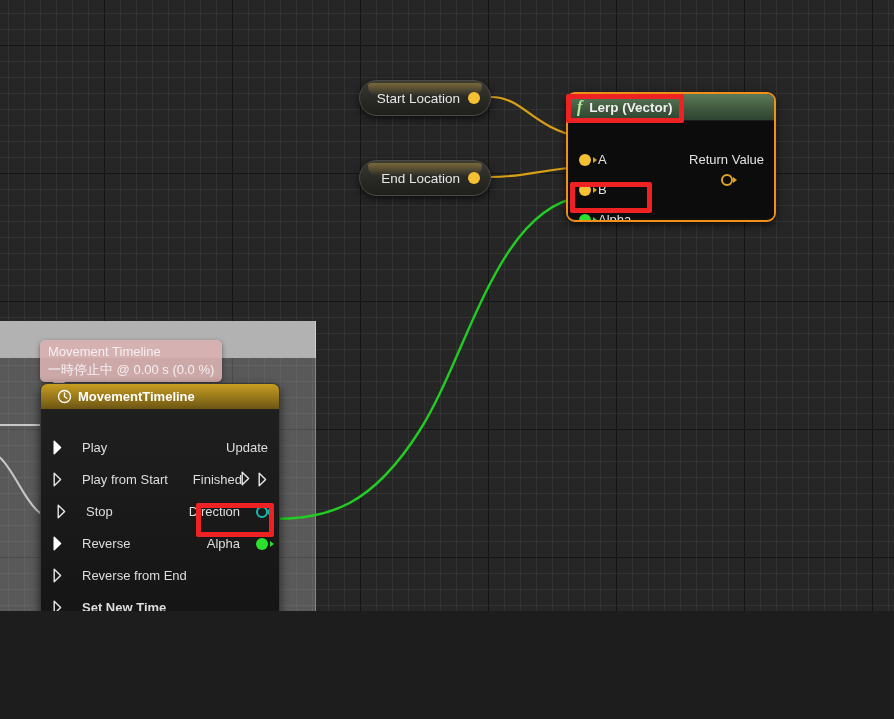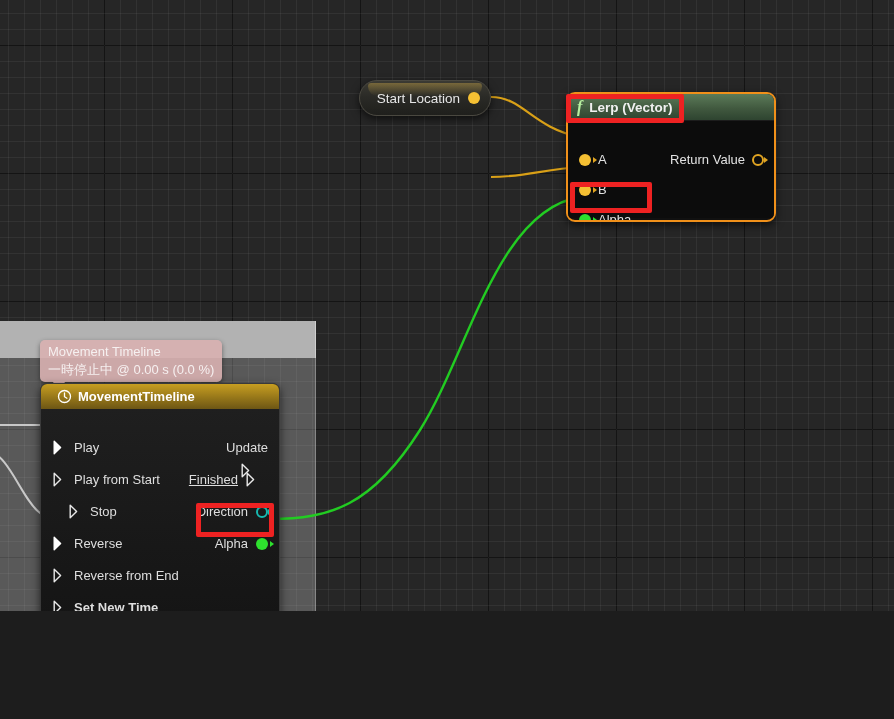--- a/index.html
+++ b/index.html
@@ -195,21 +195,21 @@
   }
   #timeline-node .body {
     position: relative;
     height: 229px;
     background: linear-gradient(180deg, #1f1f1f 0%, #181818 60%, #141414 100%);
   }
   .tl-row {
     position: absolute;
     display: flex;
     align-items: center;
-    gap: 8px;
+    gap: 16px;
     font-size: 13px;
     color: #dedede;
   }
   .tl-row.out {
     flex-direction: row;
     justify-content: flex-end;
   }
   .newtime-box {
     border: 1px solid #7a7a7a;
     background: #1b1b1b;
@@ -272,20 +272,25 @@
     <path d="M -10,425 C 10,425 24,425 55,425" fill="none" stroke="#c8c8c8" stroke-width="2"></path>
     <path d="M -12,452 C 8,452 22,500 40,513 C 48,519 50,521 55,521" fill="none" stroke="#c8c8c8" stroke-width="2"></path>
   </svg>
 
   <div class="node getter" id="start-location" style="left:359px; top:80px; width:132px;">
     <div class="glow"></div>
     <span class="getter-label">Start Location</span>
     <span class="pin-dot filled-yellow"></span>
   </div>
 
+  <div class="node getter" id="end-location" style="left:359px; top:160px; width:132px;">
+    <div class="glow"></div>
+    <span class="getter-label">End Location</span>
+    <span class="pin-dot filled-yellow"></span>
+  </div>
 
   <div class="node" id="lerp-node">
     <div class="hdr">
       <span class="fx">f</span>
       <span class="title">Lerp (Vector)</span>
     </div>
     <div class="body">
 
       <div class="lerp-row" style="left:11px; top:31px;">
         <span class="pin-dot filled-yellow pin-arrow ar-yellow"></span>
@@ -295,21 +300,21 @@
       <div class="lerp-row" style="left:11px; top:61px;">
         <span class="pin-dot filled-yellow pin-arrow ar-yellow"></span>
         <span>B</span>
       </div>
 
       <div class="lerp-row" style="left:11px; top:91px;">
         <span class="pin-dot filled-green pin-arrow ar-green"></span>
         <span>Alpha</span>
       </div>
 
-      <div class="lerp-row right" style="right:10px; top:31px;">
+      <div class="lerp-row right" style="right:10px; top:31px;flex-direction:column;">
         <span>Return Value</span>
         <span class="pin-dot hollow-yellow pin-arrow ar-yellow"></span>
       </div>
 
     </div>
   </div>
 
   <div class="redbox" style="left:566px; top:94px; width:118px; height:29px;"></div>
 
   <div class="redbox" style="left:570px; top:182px; width:82px; height:31px;"></div>
@@ -341,21 +346,21 @@
 
       <div class="tl-row" style="left:12px; top:63px;justify-content:space-between;">
         <span class="exec">
           <svg width="13" height="15" viewBox="0 0 13 15">
               <path d="M1.2 1.2 L7.6 7.5 L1.2 13.8 Z" fill="none" stroke="#e8e8e8" stroke-width="1.4" stroke-linejoin="round"></path>
             </svg>
         </span>
         <span>Play from Start</span>
       </div>
 
-      <div class="tl-row" style="left:28px; top:95px;">
+      <div class="tl-row" style="left:16px; top:95px;">
         <span class="exec">
           <svg width="13" height="15" viewBox="0 0 13 15">
               <path d="M1.2 1.2 L7.6 7.5 L1.2 13.8 Z" fill="none" stroke="#e8e8e8" stroke-width="1.4" stroke-linejoin="round"></path>
             </svg>
         </span>
         <span>Stop</span>
       </div>
 
       <div class="tl-row" style="left:12px; top:127px;">
         <span class="exec">
@@ -392,21 +397,21 @@
 
       <div class="tl-row out" style="right:11px; top:31px;flex-direction:column;">
         <span>Update</span>
         <span class="exec">
           <svg width="13" height="15" viewBox="0 0 13 15">
               <path d="M1.2 1.2 L7.6 7.5 L1.2 13.8 Z" fill="none" stroke="#e8e8e8" stroke-width="1.4" stroke-linejoin="round"></path>
             </svg>
         </span>
       </div>
 
-      <div class="tl-row out" style="right:20px; top:63px;text-decoration:underline;">
+      <div class="tl-row out" style="right:8px; top:63px;">
         <span>Finished</span>
         <span class="exec">
           <svg width="13" height="15" viewBox="0 0 13 15">
               <path d="M1.2 1.2 L7.6 7.5 L1.2 13.8 Z" fill="none" stroke="#e8e8e8" stroke-width="1.4" stroke-linejoin="round"></path>
             </svg>
         </span>
       </div>
 
       <div class="tl-row out" style="right:11px; top:95px;text-align:right;">
         <span>Direction</span>

